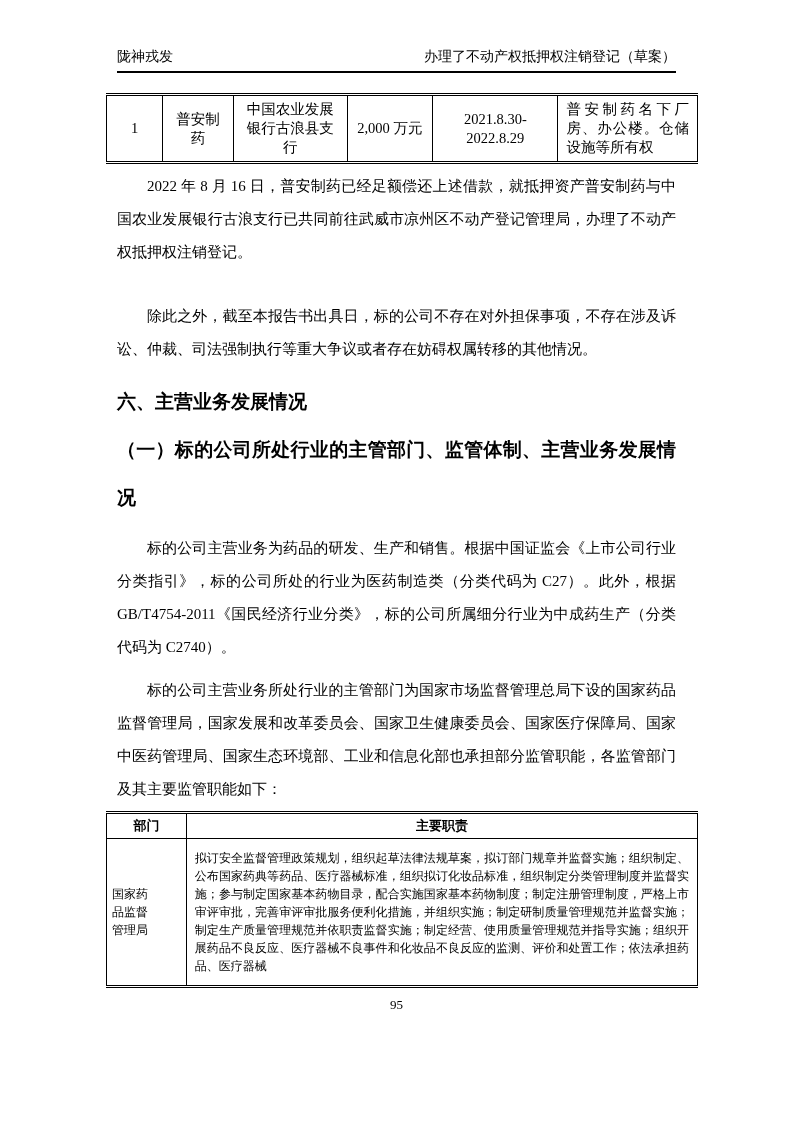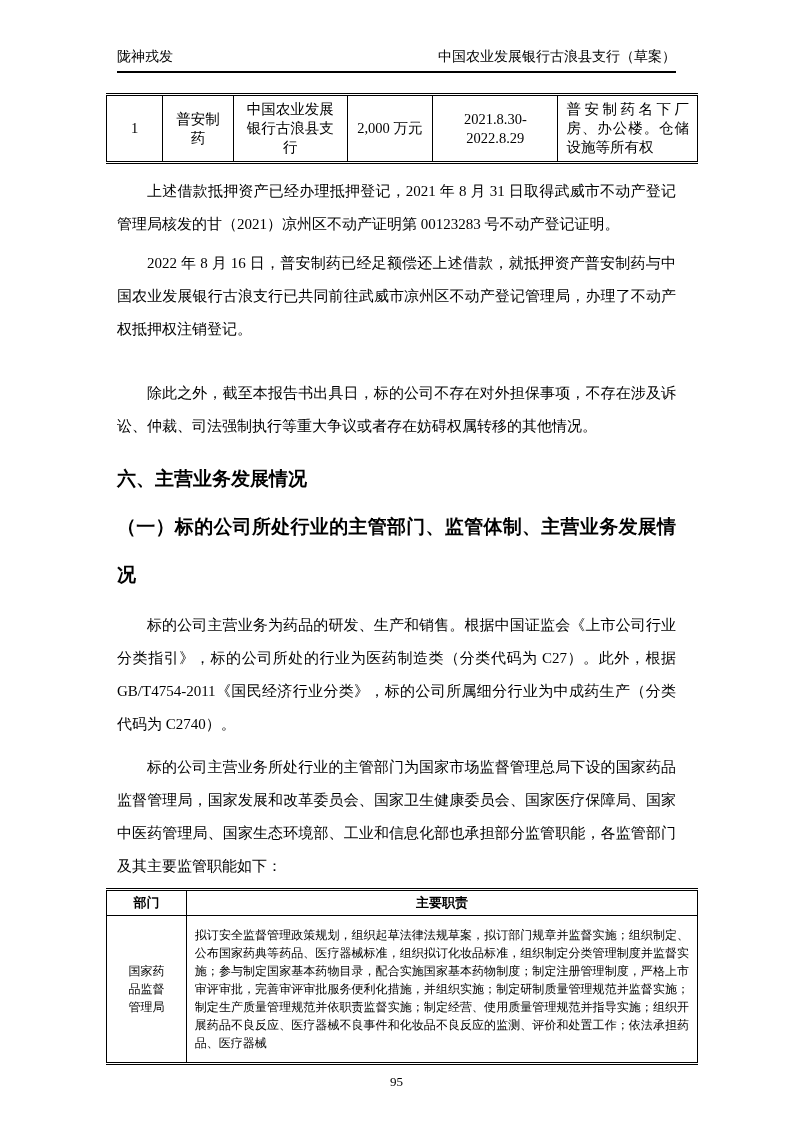--- a/index.html
+++ b/index.html
@@ -66,21 +66,21 @@
     text-align: center;
     padding: 3px 16px;
   }
   .reg-table td {
     border: 1px solid #000000;
     border-bottom: none;
     vertical-align: middle;
     padding: 10px 8px;
     line-height: 18px;
   }
-  .reg-table .dept-cell { text-align: center; padding: 2px 5px; }
+  .reg-table .dept-cell { text-align: left; padding: 2px 5px; }
   .reg-table .dept-cell span { display: inline-block; max-width: 3em; }
   .reg-table .duty-cell { text-align: justify; }
   
   .body-para {
     font-size: 15px;
     line-height: 33px;
     text-align: justify;
     text-indent: 2em;
     margin: 6px 0 0 0;
   }
@@ -111,21 +111,21 @@
     font-size: 13px;
   }
 </style>
 </head>
 <body>
 
 <div class="page">
 
   <div class="page-header">
     <span>陇神戎发</span>
-    <span>中国农业发展银行古浪县支行（草案）</span>
+    <span>办理了不动产权抵押权注销登记（草案）</span>
   </div>
 
   <table class="loan-table">
     <colgroup>
       <col style="width:9.5%">
         <col style="width:12%">
         <col style="width:19.2%">
       <col style="width:14.5%">
         <col style="width:21.2%">
         <col style="width:23.6%">
@@ -135,21 +135,20 @@
         <td>1</td>
         <td>普安制药</td>
         <td>中国农业发展银行古浪县支行</td>
         <td>2,000 万元</td>
         <td>2021.8.30-2022.8.29</td>
         <td class="collateral-cell">普安制药名下厂房、办公楼。仓储设施等所有权</td>
       </tr>
     </tbody>
   </table>
 
-  <p class="body-para" style="margin-top:11px">上述借款抵押资产已经办理抵押登记，2021 年 8 月 31 日取得武威市不动产登记管理局核发的甘（2021）凉州区不动产证明第 00123283 号不动产登记证明。</p>
 
   <p class="body-para">2022 年 8 月 16 日，普安制药已经足额偿还上述借款，就抵押资产普安制药与中国农业发展银行古浪支行已共同前往武威市凉州区不动产登记管理局，办理了不动产权抵押权注销登记。</p>
 
   <p class="body-para" style="margin-top:31px">除此之外，截至本报告书出具日，标的公司不存在对外担保事项，不存在涉及诉讼、仲裁、司法强制执行等重大争议或者存在妨碍权属转移的其他情况。</p>
 
   <h1 class="section-heading">六、主营业务发展情况</h1>
 
   <h2 class="subsection-heading">（一）标的公司所处行业的主管部门、监管体制、主营业务发展情况</h2>
 
 

